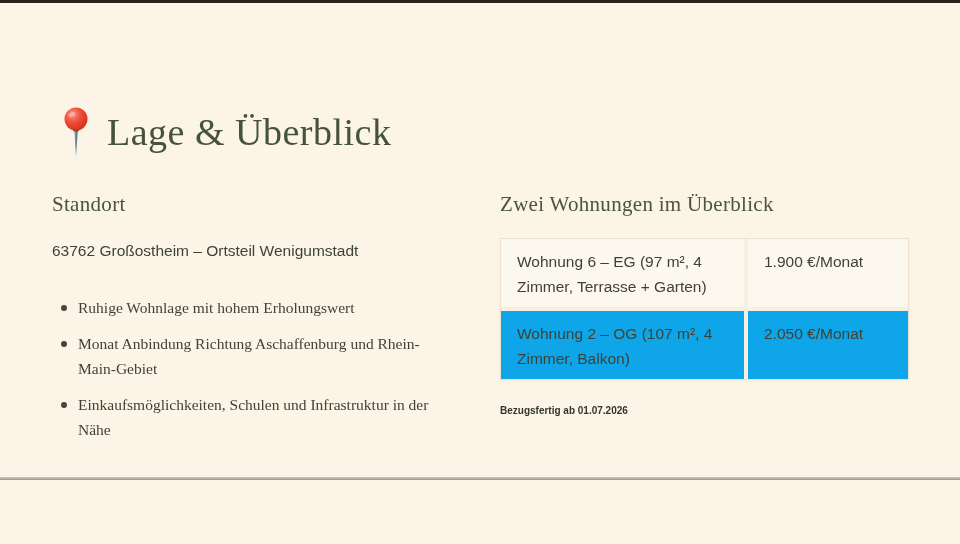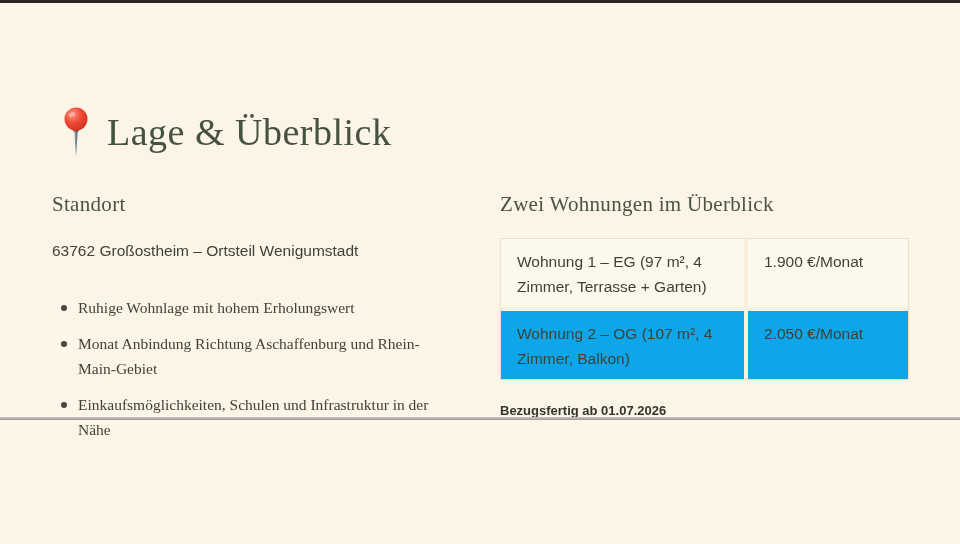--- a/index.html
+++ b/index.html
@@ -10,21 +10,21 @@
     width: 960px;
     height: 544px;
     background: #fcf4e6;
     font-family: "Liberation Sans", sans-serif;
     overflow: hidden;
     position: relative;
   }
   .slide {
     position: relative;
     width: 960px;
-    height: 420px;
+    height: 480px;
   }
   .edge-top {
     position: absolute;
     top: 0; left: 0; right: 0;
     height: 3px;
     background: #2b231c;
   }
   .edge-bottom {
     position: absolute;
     bottom: 0; left: 0; right: 0;
@@ -121,21 +121,21 @@
   .apt-cell {
     padding: 10px 16px 8px 16px;
     font-size: 15.5px;
     line-height: 25px;
     color: #3e4235;
   }
   .apt-row-0 { background: #fdf8ee; }
   .apt-row-1 { background: #0ea5e9; }
   .ready-note {
     margin: 21px 0 0 0;
-    font-size: 13px;
+    font-size: 10px;
     line-height: 20px;
     font-weight: bold;
     color: #32362a;
   }
 </style>
 </head>
 <body>
 
 <div class="slide">
   <div class="edge-top"></div>
@@ -170,21 +170,21 @@
     <ul class="bullet-list">
       <li>Ruhige Wohnlage mit hohem Erholungswert</li>
       <li>Monat Anbindung Richtung Aschaffenburg und Rhein-Main-Gebiet</li>
       <li>Einkaufsmöglichkeiten, Schulen und Infrastruktur in der Nähe</li>
     </ul>
   </div>
 
   <div class="col-right">
     <h2 class="section-heading">Zwei Wohnungen im Überblick</h2>
     <div class="apt-table">
-      <div class="apt-cell apt-row-0">Wohnung 1 – EG (97 m², 4 Zimmer, Terrasse + Garten)</div>
+      <div class="apt-cell apt-row-0">Wohnung 6 – EG (97 m², 4 Zimmer, Terrasse + Garten)</div>
       <div class="apt-cell apt-row-0">1.900 €/Monat</div>
       <div class="apt-cell apt-row-1">Wohnung 2 – OG (107 m², 4 Zimmer, Balkon)</div>
       <div class="apt-cell apt-row-1">2.050 €/Monat</div>
     </div>
     <p class="ready-note">Bezugsfertig ab 01.07.2026</p>
   </div>
 
   <div class="edge-bottom"></div>
 </div>
 

